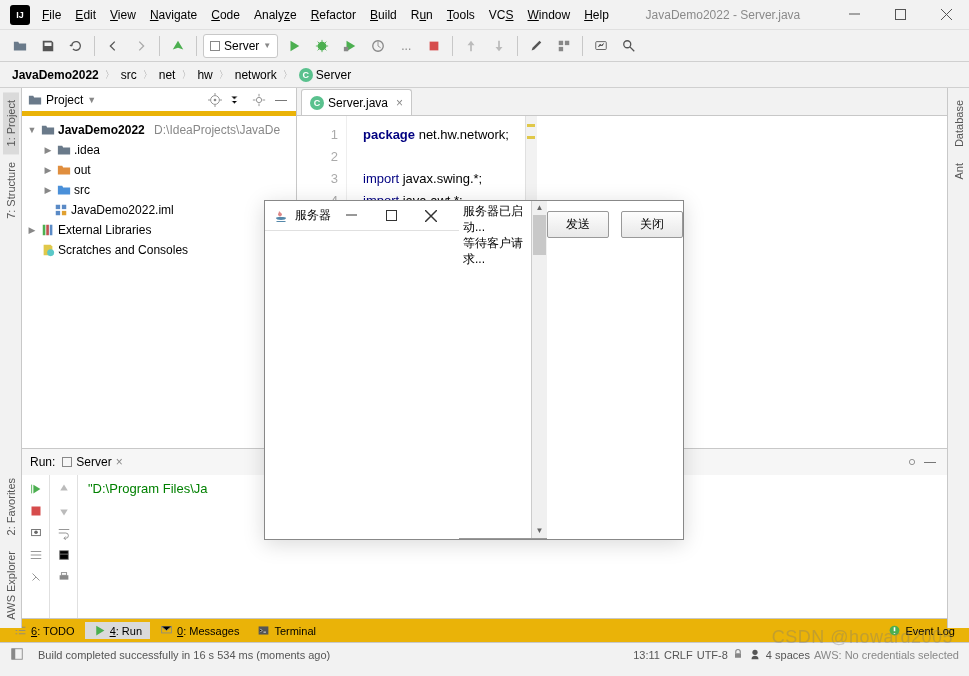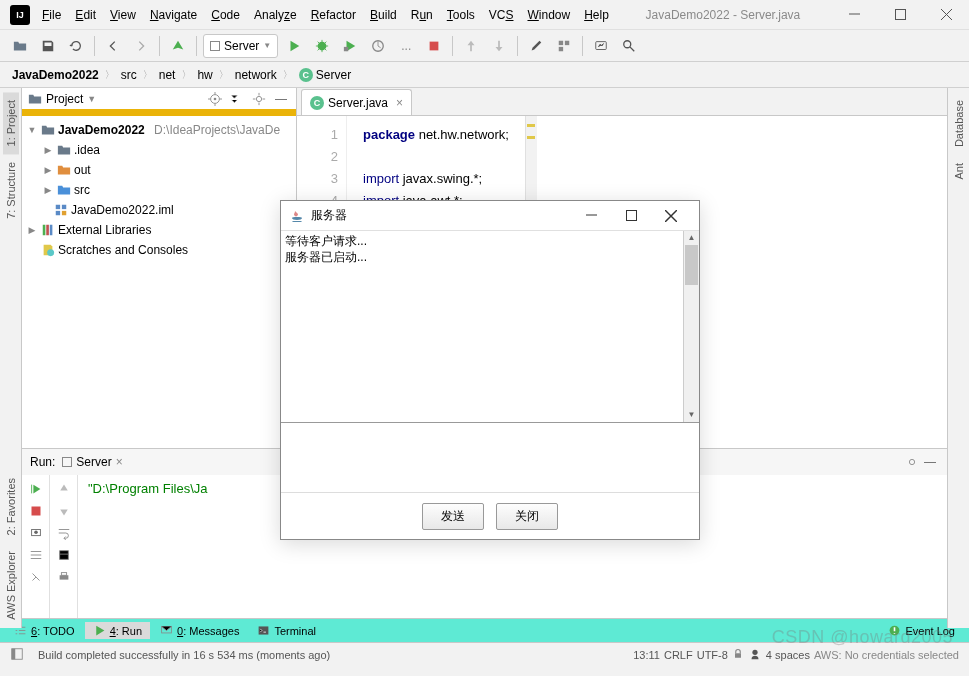--- a/index.html
+++ b/index.html
@@ -26,21 +26,21 @@
 .chev { color:#999;font-size:10px;margin:0 2px; }
 .c-icon { width:14px;height:14px;border-radius:50%;background:#5ac18e;display:flex;align-items:center;justify-content:center;color:#fff;font-size:9px;font-weight:bold; }
 
 .main-area { display:flex; height: 360px; position:relative; }
 
 .left-tabs { width:22px;background:#f2f2f2;border-right:1px solid #c8c8c8;display:flex;flex-direction:column;align-items:center;padding-top:4px; }
 .side-tab { writing-mode:vertical-rl;transform:rotate(180deg);padding:8px 2px;font-size:11px;color:#555;cursor:pointer;display:flex;align-items:center;gap:4px; }
 .side-tab.active { background:#dadada; }
 
 .project-panel { width:275px; background:#fff;border-right:1px solid #c8c8c8;display:flex;flex-direction:column; }
-.panel-header { height:28px;display:flex;align-items:center;padding:0 6px;border-bottom:7px solid #eab308;gap:4px; }
+.panel-header { height:28px;display:flex;align-items:center;padding:0 6px;border-bottom:5px solid #eab308;gap:4px; }
 .panel-title { font-weight:normal;font-size:12px;flex:1;display:flex;align-items:center;gap:4px; }
 .panel-title-icon{width:14px;height:14px;}
 .panel-btn { width:18px;height:18px;display:flex;align-items:center;justify-content:center;cursor:pointer;color:#666; }
 .tree { padding:4px 0; }
 .tree-row { display:flex;align-items:center;padding:2px 4px;gap:3px;cursor:pointer;height:20px;white-space:nowrap;overflow:hidden; }
 .tree-arrow { width:12px;text-align:center;color:#888;font-size:9px; }
 .tree-icon { width:14px;height:14px;flex-shrink:0; }
 .tree-label { font-size:12px; }
 .bold { font-weight:bold; }
 .gray { color:#888; }
@@ -64,31 +64,31 @@
 .bottom-panel { height:170px;border-top:1px solid #c8c8c8;display:flex;flex-direction:column;background:#fff; }
 .run-header { height:26px;display:flex;align-items:center;padding:0 8px;background:#f6f6f6; }
 .run-header-title { font-size:12px; }
 .run-content { flex:1;display:flex; }
 .run-toolbar { width:28px;display:flex;flex-direction:column;align-items:center;padding:4px 0;gap:2px;border-right:1px solid #e0e0e0; }
 .run-toolbar2 { width:28px;display:flex;flex-direction:column;align-items:center;padding:4px 0;gap:2px;border-right:1px solid #e0e0e0; }
 .run-tbtn { width:20px;height:20px;display:flex;align-items:center;justify-content:center;cursor:pointer; }
 .console { flex:1;padding:6px 10px;font-family:"Consolas","Courier New",monospace;font-size:13px;color:#000;white-space:pre; }
 .console .str { color:#008000; }
 
-.tool-tabs { height:24px;display:flex;align-items:center;gap:2px;padding:0 6px;background:#5eead4;border-top:1px solid #c8c8c8;font-size:11px; }
+.tool-tabs { height:24px;display:flex;align-items:center;gap:2px;padding:0 6px;background:#eab308;border-top:1px solid #c8c8c8;font-size:11px; }
 .tool-tab { display:flex;align-items:center;gap:4px;padding:2px 8px;cursor:pointer; }
 .tool-tab.active { background:#dadada; }
 .tool-tab-icon { width:13px;height:13px; }
 .spacer { flex:1; }
 
 .statusbar { height:24px;display:flex;align-items:center;padding:0 10px;gap:14px;background:#f2f2f2;border-top:1px solid #c8c8c8;font-size:11px;color:#555; }
 .status-right { margin-left:auto;display:flex;gap:4px;align-items:center; }
 .lock-icon{width:12px;height:12px;}
 
-.dialog { position:absolute; left:280px; top:200px; width:420px; height:340px; background:#fff; border:1px solid #888; box-shadow:0 4px 20px rgba(0,0,0,0.15); display:flex;flex-direction:column; }
+.dialog { position:absolute; left:264px; top:200px; width:420px; height:340px; background:#fff; border:1px solid #888; box-shadow:0 4px 20px rgba(0,0,0,0.15); display:flex;}
 .dialog-titlebar { height:30px;display:flex;align-items:center;padding:0 8px;background:#fff;border-bottom:1px solid #e0e0e0; }
 .java-icon { width:16px;height:16px;margin-right:6px; }
 .dialog-title { font-size:12px;flex:1; }
 .dialog-winbtn { width:40px;height:28px;display:flex;align-items:center;justify-content:center;cursor:pointer; }
 .dialog-text { flex:1;margin:0;padding:2px 4px;font-family:"SimSun","宋体",sans-serif;font-size:12px;line-height:16px;border-bottom:1px solid #999;position:relative; }
 .dialog-scrollbar { position:absolute;right:0;top:0;bottom:0;width:16px;background:#f0f0f0;border-left:1px solid #ccc; }
 .scroll-thumb { position:absolute;top:14px;left:1px;right:1px;height:40px;background:#c8c8c8; }
 .scroll-arr { position:absolute;left:0;right:0;height:14px;display:flex;align-items:center;justify-content:center;font-size:8px;color:#666; }
 .dialog-input { height:70px;border-bottom:1px solid #ddd; }
 .dialog-buttons { height:46px;display:flex;align-items:center;justify-content:center;gap:12px; }
@@ -552,22 +552,22 @@
           <rect x="0.5" y="0.5" width="10" height="10" fill="none" stroke="#333"></rect>
         </svg>
       </div>
     <div class="dialog-winbtn">
         <svg width="12" height="12" viewBox="0 0 11 11">
           <path d="M0 0l11 11M11 0L0 11" stroke="#333" stroke-width="1.3"></path>
         </svg>
       </div>
   </div>
   <div class="dialog-text">
+    <div>服务器已启动...</div>
     <div>等待客户请求...</div>
-    <div>服务器已启动...</div>
     <div class="dialog-scrollbar">
       <div class="scroll-arr" style="top:0">▲</div>
       <div class="scroll-thumb"></div>
       <div class="scroll-arr" style="bottom:0">▼</div>
     </div>
   </div>
   <div class="dialog-input"></div>
   <div class="dialog-buttons">
     <button class="dbtn">发送</button>
     <button class="dbtn">关闭</button>

